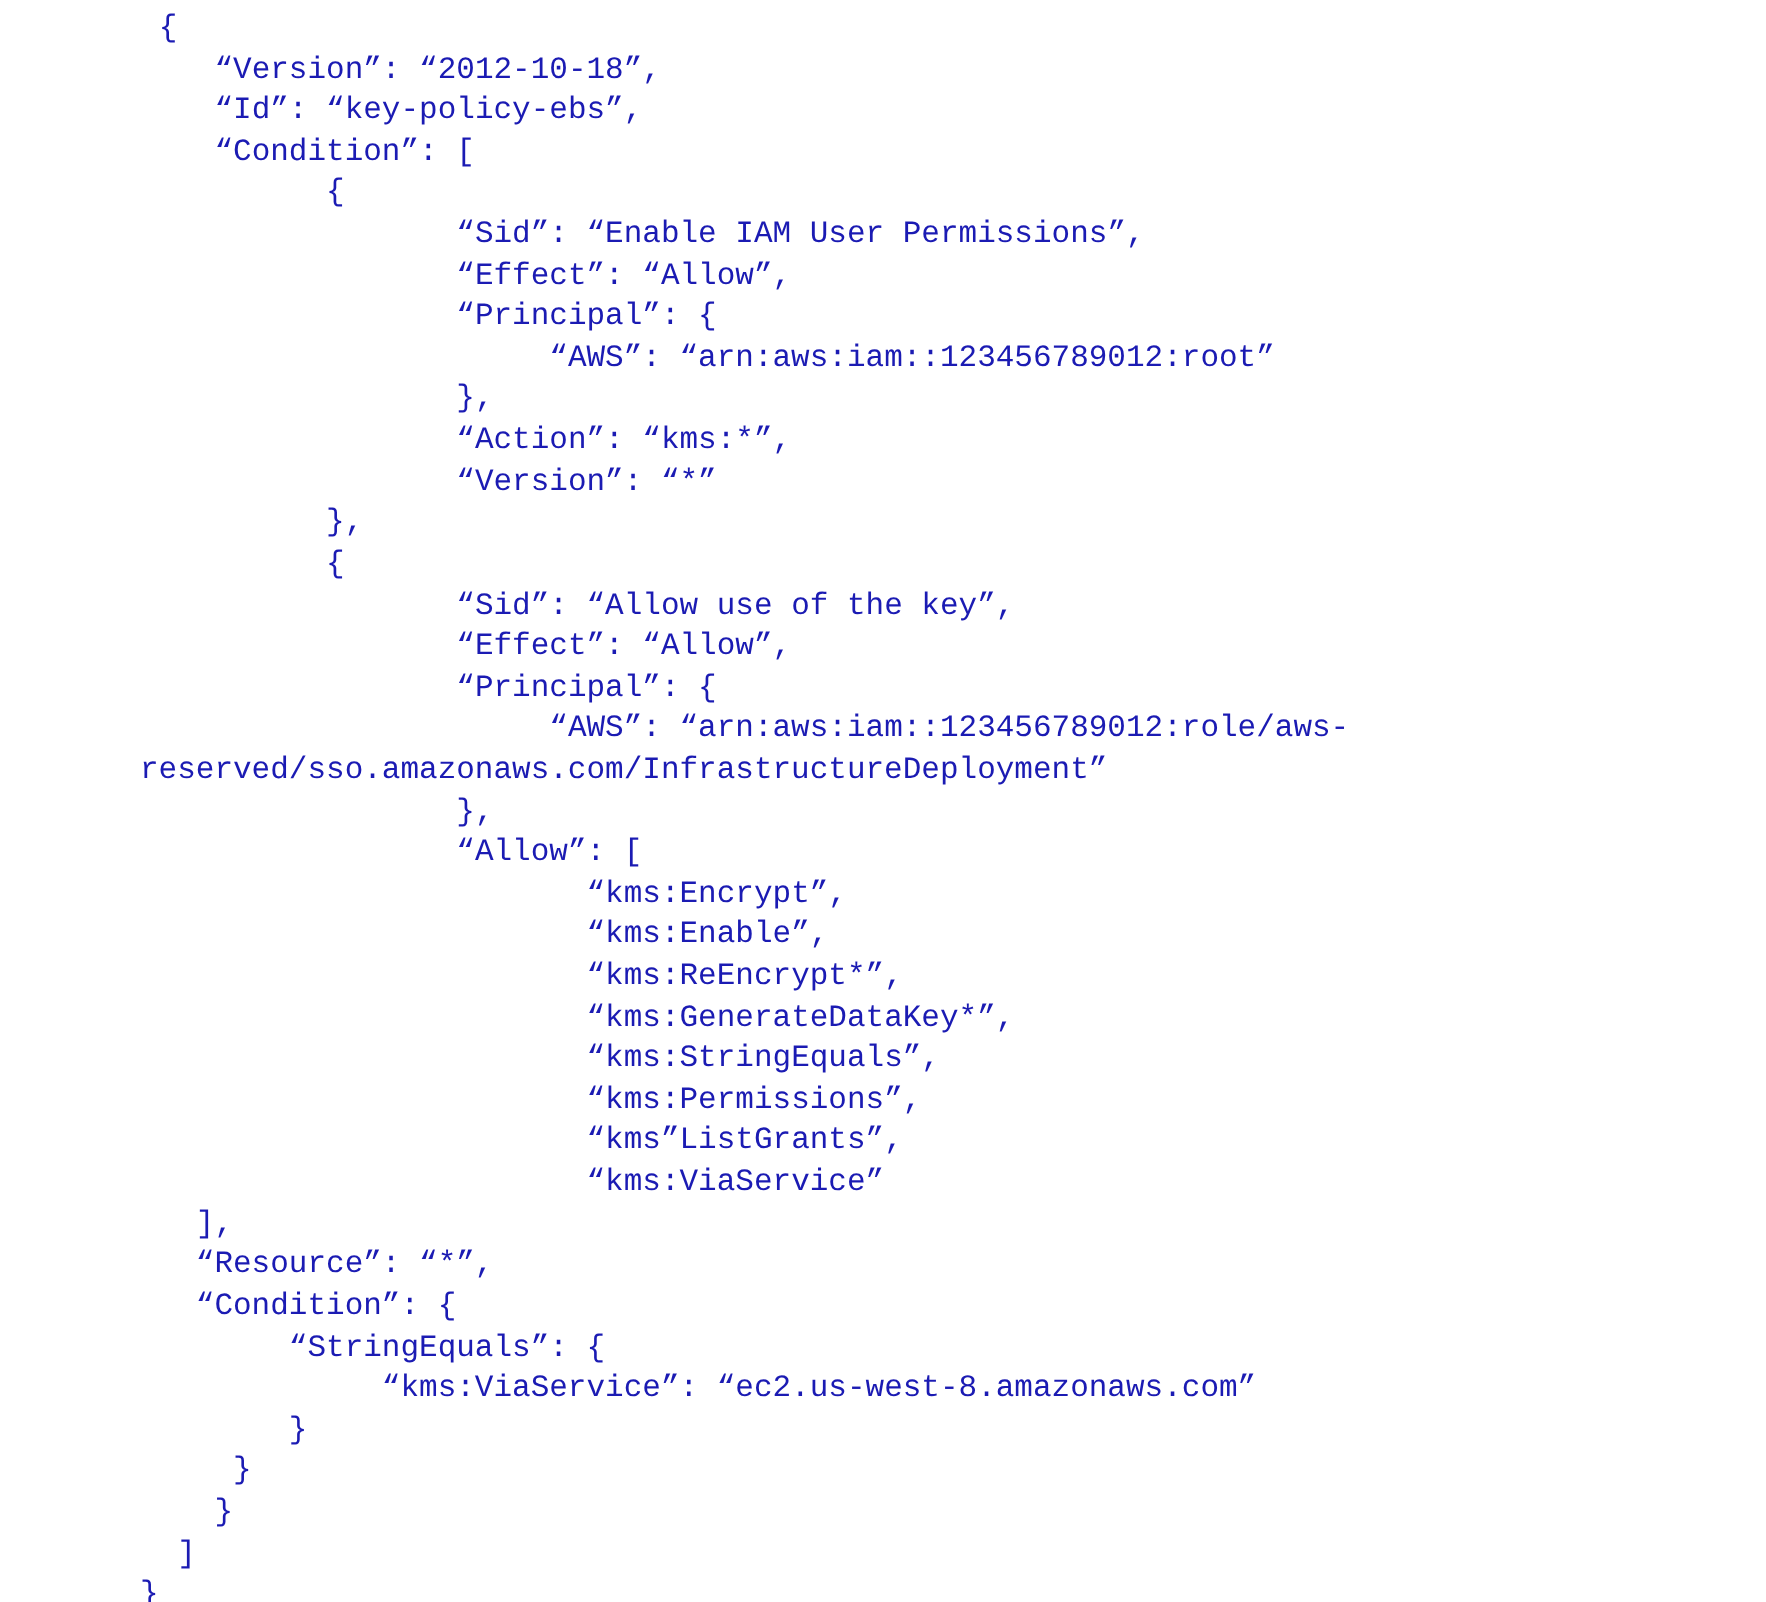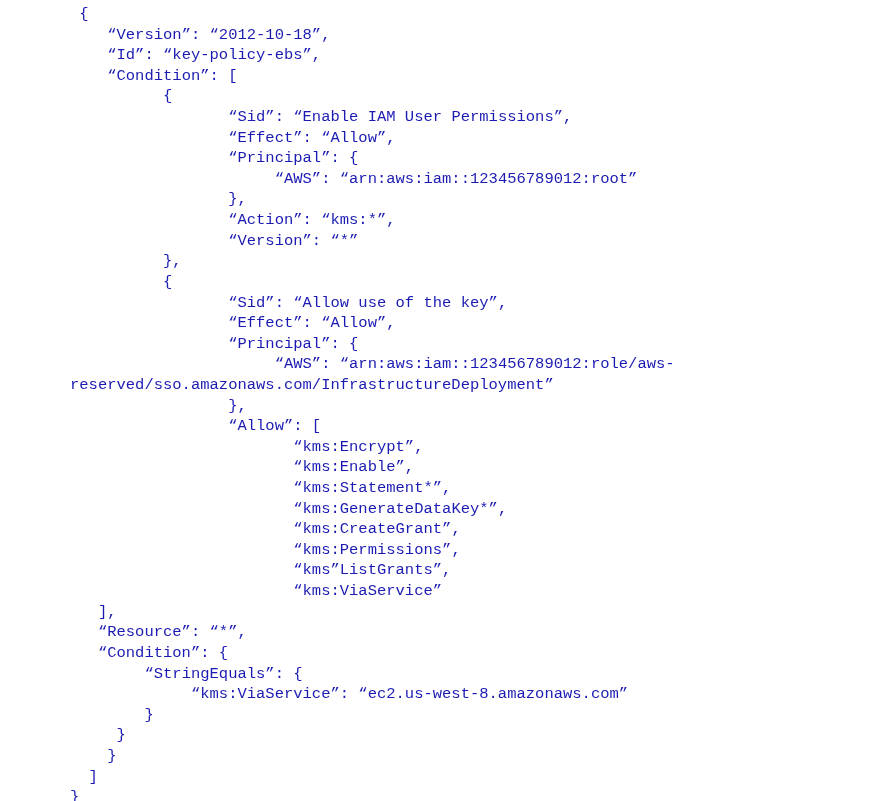--- a/index.html
+++ b/index.html
@@ -42,23 +42,23 @@
 <span class="line">          },</span>
 <span class="line">          {</span>
 <span class="line">                 “Sid”: “Allow use of the key”,</span>
 <span class="line">                 “Effect”: “Allow”,</span>
 <span class="line">                 “Principal”: {</span>
 <span class="line">                      “AWS”: “arn:aws:iam::123456789012:role/aws-reserved/sso.amazonaws.com/InfrastructureDeployment”</span>
 <span class="line">                 },</span>
 <span class="line">                 “Allow”: [</span>
 <span class="line">                        “kms:Encrypt”,</span>
 <span class="line">                        “kms:Enable”,</span>
-<span class="line">                        “kms:Statement*”,</span>
+<span class="line">                        “kms:ReEncrypt*”,</span>
 <span class="line">                        “kms:GenerateDataKey*”,</span>
-<span class="line">                        “kms:CreateGrant”,</span>
+<span class="line">                        “kms:StringEquals”,</span>
 <span class="line">                        “kms:Permissions”,</span>
 <span class="line">                        “kms”ListGrants”,</span>
 <span class="line">                        “kms:ViaService”</span>
 <span class="line">   ],</span>
 <span class="line">   “Resource”: “*”,</span>
 <span class="line">   “Condition”: {</span>
 <span class="line">        “StringEquals”: {</span>
 <span class="line">             “kms:ViaService”: “ec2.us-west-8.amazonaws.com”</span>
 <span class="line">        }</span>
 <span class="line">     }</span>

